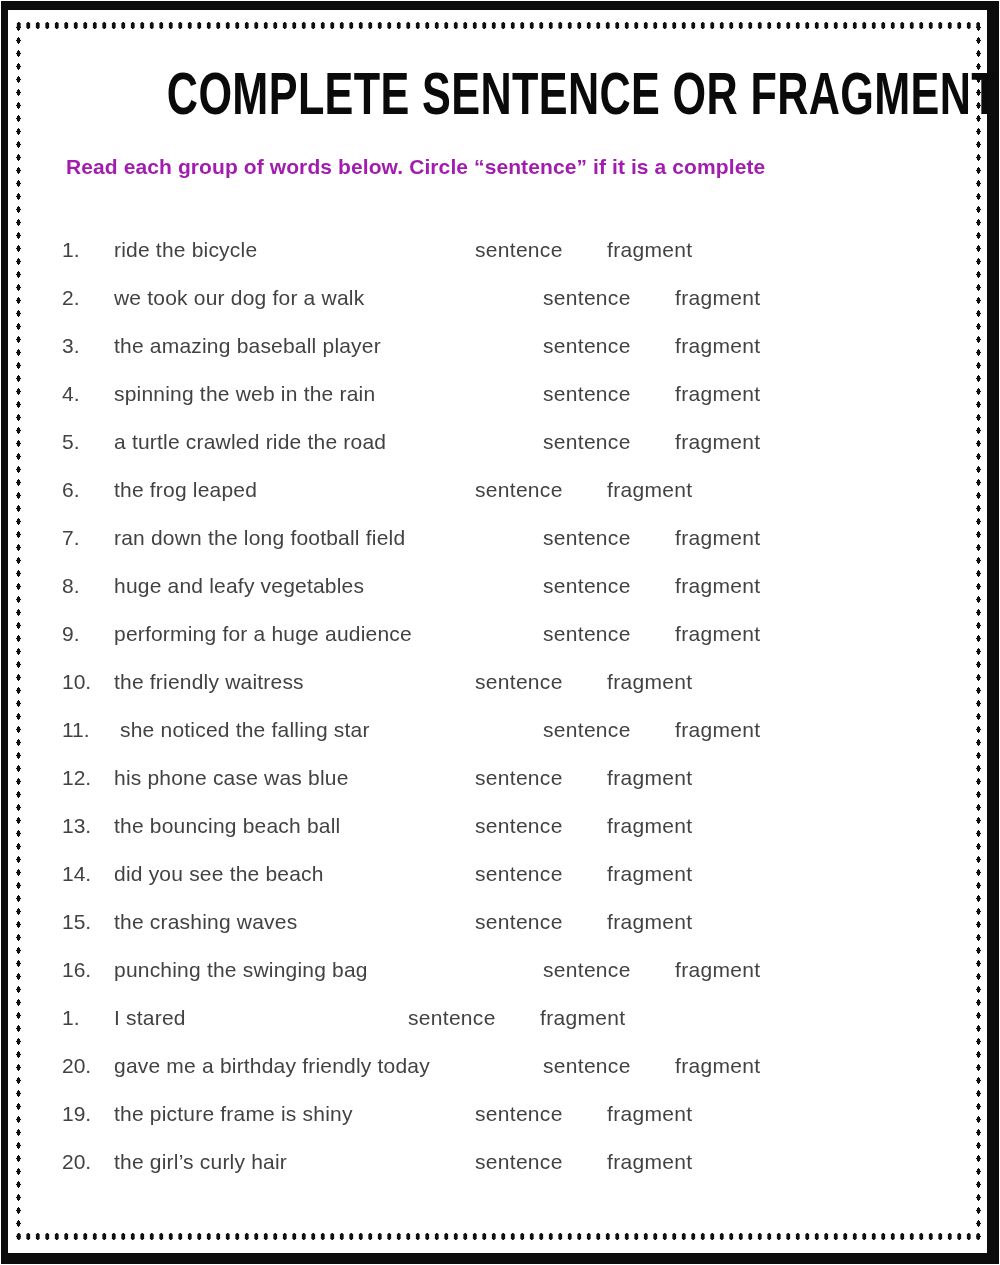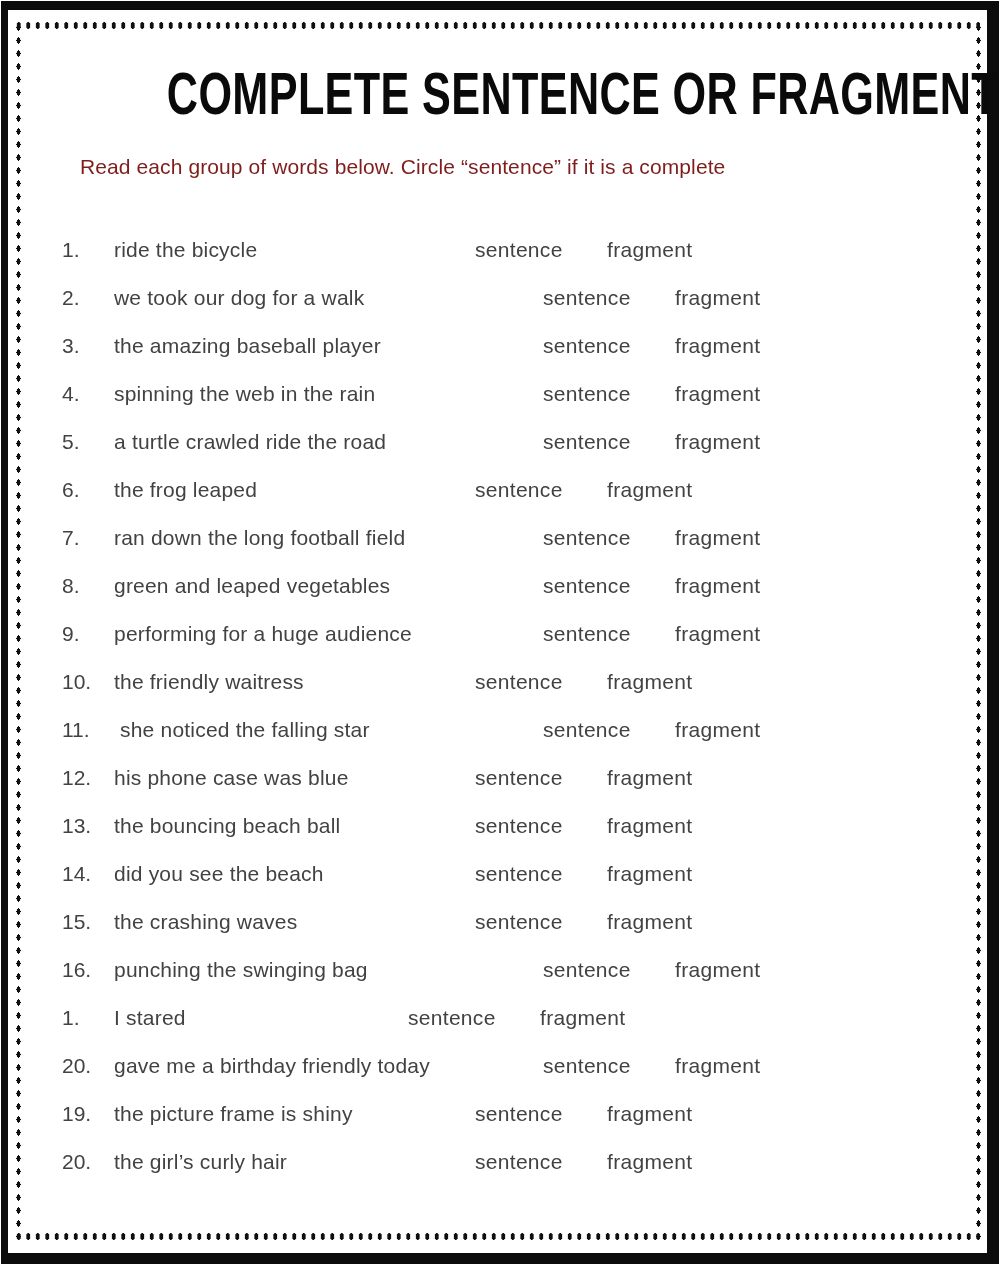--- a/index.html
+++ b/index.html
@@ -34,22 +34,22 @@
     text-align: center; line-height: 62px;
   }
   .title-wrap .title-text {
     display: inline-block; white-space: nowrap;
     font-size: 60px; font-weight: 800; color: #0a0a0a;
     transform: scaleX(0.72); transform-origin: 50% 50%;
     letter-spacing: 0.5px;
   }
 
   .instructions {
-    position: absolute; top: 152px; left: 80px; width: 820px;
-    font-size: 21px; font-weight: 400; color: #7f1d1d;
+    position: absolute; top: 152px; left: 66px; width: 820px;
+    font-size: 21px; font-weight: 700; color: #a21caf;
     line-height: 30px; letter-spacing: 0.1px;
   }
 
   .items { position: absolute; top: 226px; left: 62px; width: 918px; }
   .row { position: relative; height: 48px; line-height: 48px; white-space: nowrap; }
   .row, .row span { font-size: 21px; color: #424242; }
   .num { display: inline-block; width: 52px; }
   .phrase { letter-spacing: 0.2px; }
   .answers { position: absolute; top: 0; left: 0; }
   .ans { letter-spacing: 0.3px; }
@@ -118,21 +118,21 @@
     </div>
 
     <div class="row">
       <span class="num">7.</span><span class="phrase">ran down the long football field</span>
       <span class="answers" style="left: 481px;">
         <span class="ans ans-sentence">sentence</span><span class="ans ans-fragment">fragment</span>
       </span>
     </div>
 
     <div class="row">
-      <span class="num">8.</span><span class="phrase">green and leaped vegetables</span>
+      <span class="num">8.</span><span class="phrase">huge and leafy vegetables</span>
       <span class="answers" style="left: 481px;">
         <span class="ans ans-sentence">sentence</span><span class="ans ans-fragment">fragment</span>
       </span>
     </div>
 
     <div class="row">
       <span class="num">9.</span><span class="phrase">performing for a huge audience</span>
       <span class="answers" style="left: 481px;">
         <span class="ans ans-sentence">sentence</span><span class="ans ans-fragment">fragment</span>
       </span>

